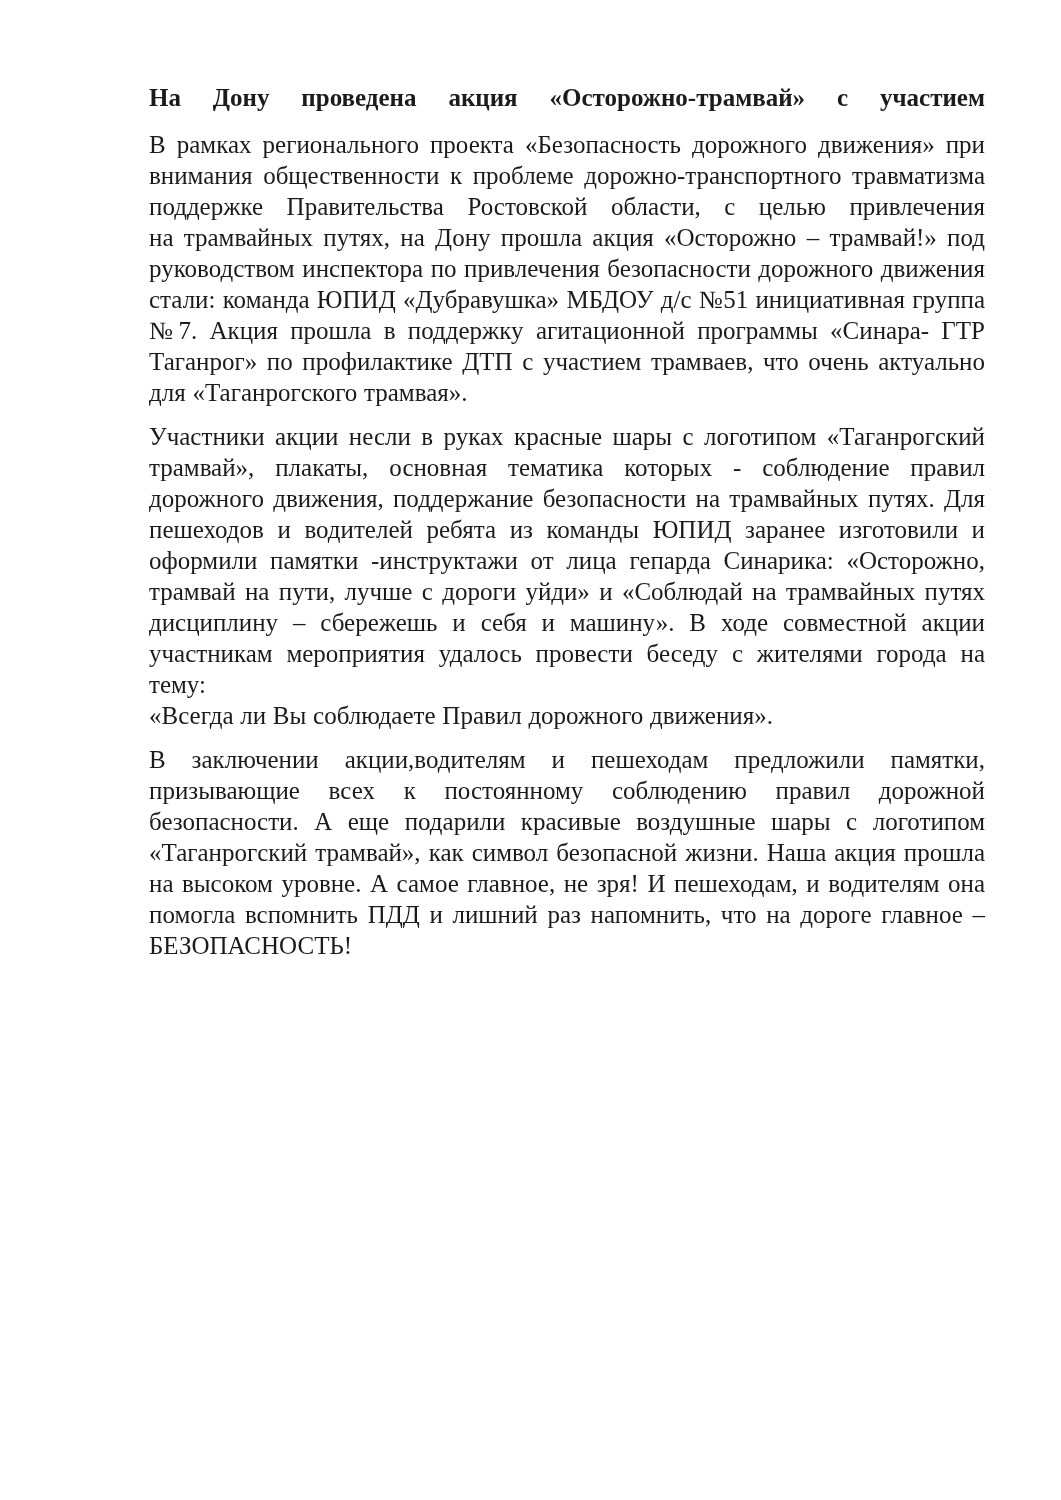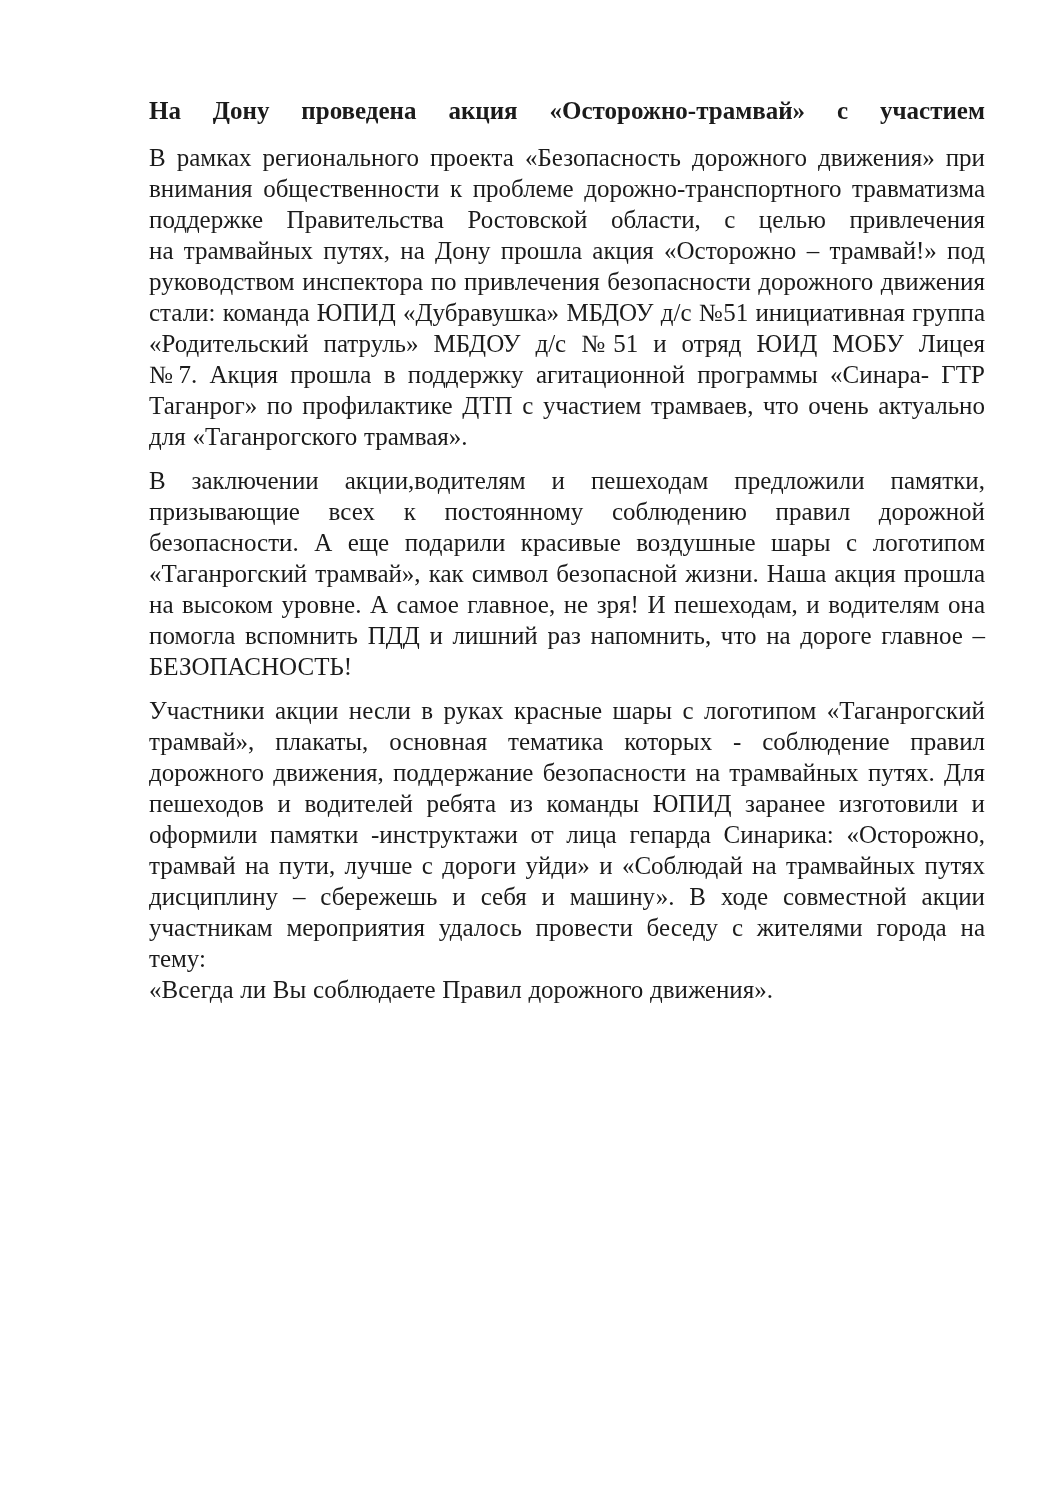--- a/index.html
+++ b/index.html
@@ -13,21 +13,21 @@
     height: 1500px;
     background: #ffffff;
     overflow: hidden;
     font-family: "Liberation Serif", "DejaVu Serif", serif;
     font-size: 25px;
     line-height: 31px;
     color: #1b1b1b;
   }
   .content {
     position: absolute;
-    top: 95px;
+    top: 82px;
     left: 149px;
     width: 836px;
   }
   .block { margin: 0; }
   .block.heading { font-weight: bold; }
   .block.paragraph { margin-top: 13px; }
   .block.heading + .block.paragraph { margin-top: 16px; }
   .line {
     text-align: justify;
     text-align-last: justify;
@@ -45,39 +45,38 @@
       <div class="block heading">
         <div class="line">На Дону проведена акция «Осторожно-трамвай» с участием</div>
       </div>
       <div class="block paragraph">
         <div class="line">В рамках регионального проекта «Безопасность дорожного движения» при</div>
         <div class="line">внимания общественности к проблеме дорожно-транспортного травматизма</div>
         <div class="line">поддержке Правительства Ростовской области, с целью привлечения</div>
         <div class="line">на трамвайных путях, на Дону прошла акция «Осторожно – трамвай!» под</div>
         <div class="line">руководством инспектора по привлечения безопасности дорожного движения</div>
         <div class="line">стали: команда ЮПИД «Дубравушка» МБДОУ д/с №51 инициативная группа</div>
-        <div class="line">«Родительский патруль» МБДОУ д/с №51 и отряд ЮИД МОБУ Лицея</div>
         <div class="line">№7. Акция прошла в поддержку агитационной программы «Синара- ГТР</div>
         <div class="line">Таганрог» по профилактике ДТП с участием трамваев, что очень актуально</div>
         <div class="line last">для «Таганрогского трамвая».</div>
-      </div>
-      <div class="block paragraph">
-        <div class="line">В заключении акции,водителям и пешеходам предложили памятки,</div>
-        <div class="line">призывающие всех к постоянному соблюдению правил дорожной</div>
-        <div class="line">безопасности. А еще подарили красивые воздушные шары с логотипом</div>
-        <div class="line">«Таганрогский трамвай», как символ безопасной жизни. Наша акция прошла</div>
-        <div class="line">на высоком уровне. А самое главное, не зря! И пешеходам, и водителям она</div>
-        <div class="line">помогла вспомнить ПДД и лишний раз напомнить, что на дороге главное –</div>
-        <div class="line last">БЕЗОПАСНОСТЬ!</div>
       </div>
       <div class="block paragraph">
         <div class="line">Участники акции несли в руках красные шары с логотипом «Таганрогский</div>
         <div class="line">трамвай», плакаты, основная тематика которых - соблюдение правил</div>
         <div class="line">дорожного движения, поддержание безопасности на трамвайных путях. Для</div>
         <div class="line">пешеходов и водителей ребята из команды ЮПИД заранее изготовили и</div>
         <div class="line">оформили памятки -инструктажи от лица гепарда Синарика: «Осторожно,</div>
         <div class="line">трамвай на пути, лучше с дороги уйди» и «Соблюдай на трамвайных путях</div>
         <div class="line">дисциплину – сбережешь и себя и машину». В ходе совместной акции</div>
         <div class="line">участникам мероприятия удалось провести беседу с жителями города на тему:</div>
         <div class="line last">«Всегда ли Вы соблюдаете Правил дорожного движения».</div>
       </div>
+      <div class="block paragraph">
+        <div class="line">В заключении акции,водителям и пешеходам предложили памятки,</div>
+        <div class="line">призывающие всех к постоянному соблюдению правил дорожной</div>
+        <div class="line">безопасности. А еще подарили красивые воздушные шары с логотипом</div>
+        <div class="line">«Таганрогский трамвай», как символ безопасной жизни. Наша акция прошла</div>
+        <div class="line">на высоком уровне. А самое главное, не зря! И пешеходам, и водителям она</div>
+        <div class="line">помогла вспомнить ПДД и лишний раз напомнить, что на дороге главное –</div>
+        <div class="line last">БЕЗОПАСНОСТЬ!</div>
+      </div>
     </div>
 </div>
 
 </body></html>

